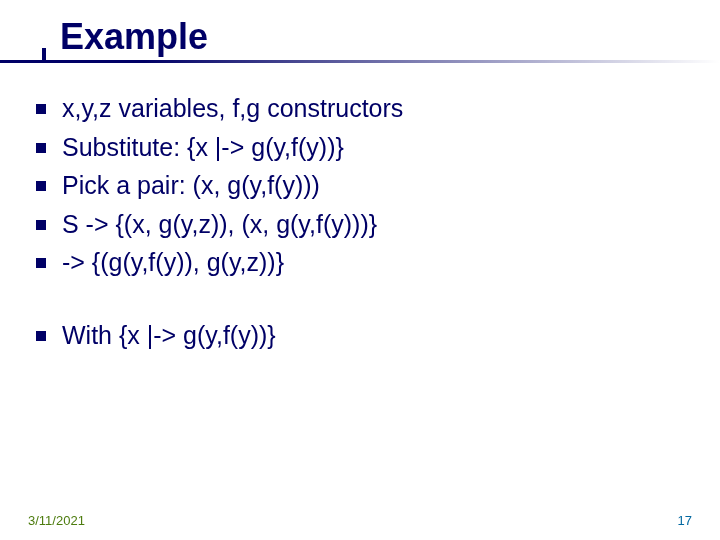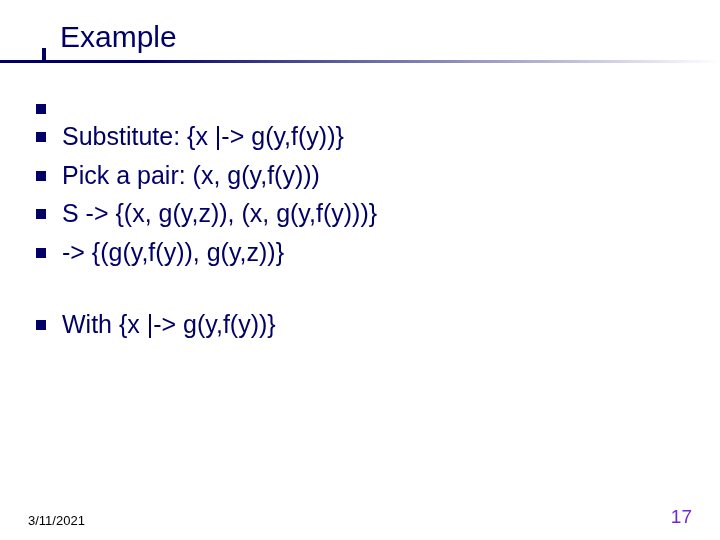--- a/index.html
+++ b/index.html
@@ -16,22 +16,23 @@
   .title-bar {
     position: absolute;
     top: 12px;
     left: 60px;
     right: 0;
     height: 50px;
     display: flex;
     align-items: center;
   }
   .title-text {
-    font-size: 30px;
+    font-size: 36px;
     color: #000066;
+    font-weight: bold;
   }
   .title-underline {
     position: absolute;
     top: 60px;
     left: 0;
     width: 720px;
     height: 3px;
     background: linear-gradient(to right,
       #000066 0%, #000066 20%,
       rgba(0,0,102,0.6) 50%,
@@ -77,39 +78,40 @@
     bottom: 12px;
     left: 28px;
     right: 28px;
     display: flex;
     justify-content: space-between;
     align-items: flex-end;
     font-family: Arial, sans-serif;
   }
   .footer-date {
     font-size: 13px;
-    color: #000000;
+    color: #4d7c0f;
   }
   .footer-page {
-    font-size: 19px;
-    color: #6d28d9;
+    font-size: 13px;
+    color: #0369a1;
   }
 </style>
 </head>
 <body>
 
 <div class="title-bar">
   <span class="title-text">Example</span>
 </div>
 <div class="title-tick"></div>
 <div class="title-underline"></div>
 
 <div class="content">
   <div class="bullet-line">
     <div class="bullet"></div>
+    <div class="bullet-text">x,y,z variables, f,g constructors</div>
   </div>
   <div class="bullet-line">
     <div class="bullet"></div>
     <div class="bullet-text">Substitute: {x |-&gt; g(y,f(y))}</div>
   </div>
   <div class="bullet-line">
     <div class="bullet"></div>
     <div class="bullet-text">Pick a pair: (x, g(y,f(y)))</div>
   </div>
   <div class="bullet-line">

